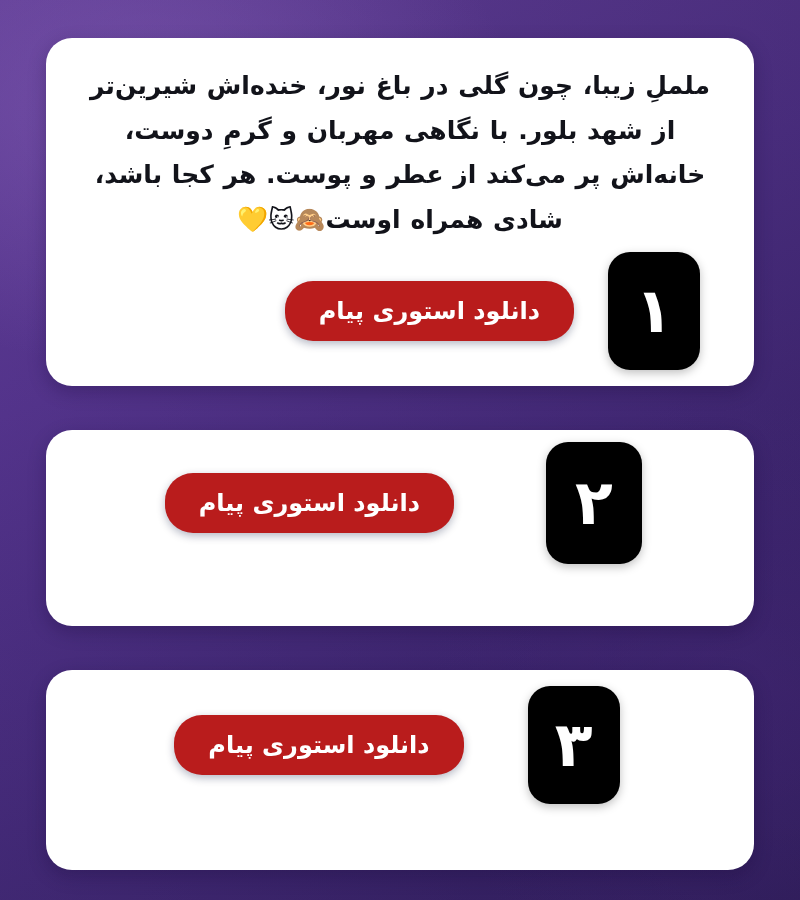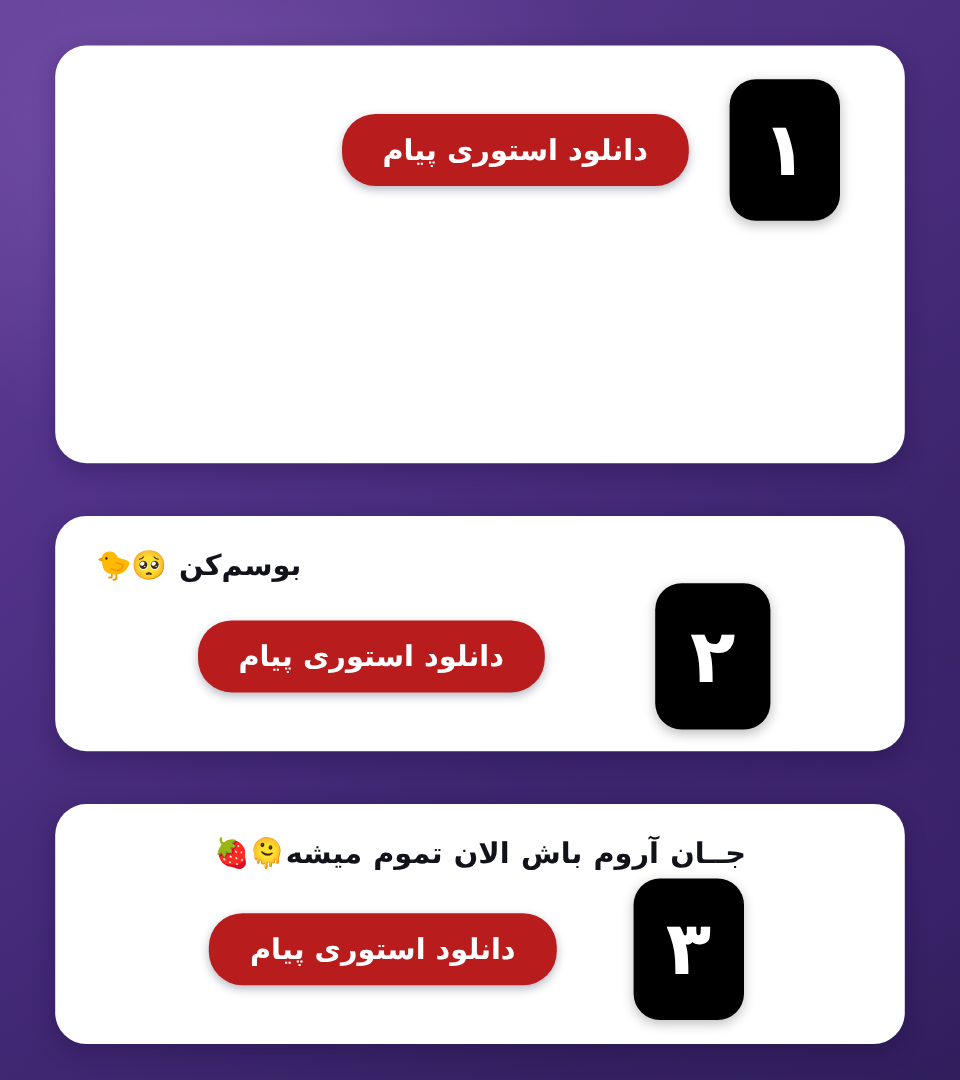--- a/index.html
+++ b/index.html
@@ -111,35 +111,34 @@
   #card-3 .row { gap: 64px; justify-content: center; margin-top: -2px; padding-right: 6px; }
 </style>
 </head>
 <body>
 
 <div class="bg-sheen"></div>
 
 <div class="page">
 
   <div class="card" id="card-1">
+    <div class="msg-text">ململِ زیبا، چون گلی در باغ نور، خنده‌اش شیرین‌تر از شهد بلور. با نگاهی مهربان و گرمِ دوست، خانه‌اش پر می‌کند از عطر و پوست. هر کجا باشد، شادی همراه اوست🙈🐱💛</div>
     <div class="row">
       <div class="badge b1">۱</div>
       <button class="dl-button">دانلود استوری پیام</button>
     </div>
   </div>
 
   <div class="card" id="card-2">
-    <div class="msg-text small">بوسم‌کن 🥺🐤</div>
     <div class="row">
       <div class="badge b2">۲</div>
       <button class="dl-button">دانلود استوری پیام</button>
     </div>
   </div>
 
   <div class="card" id="card-3">
-    <div class="msg-text small">جــان آروم باش الان تموم میشه🫠🍓</div>
     <div class="row">
       <div class="badge b3">۳</div>
       <button class="dl-button">دانلود استوری پیام</button>
     </div>
   </div>
 
 </div>
 
 </body></html>

